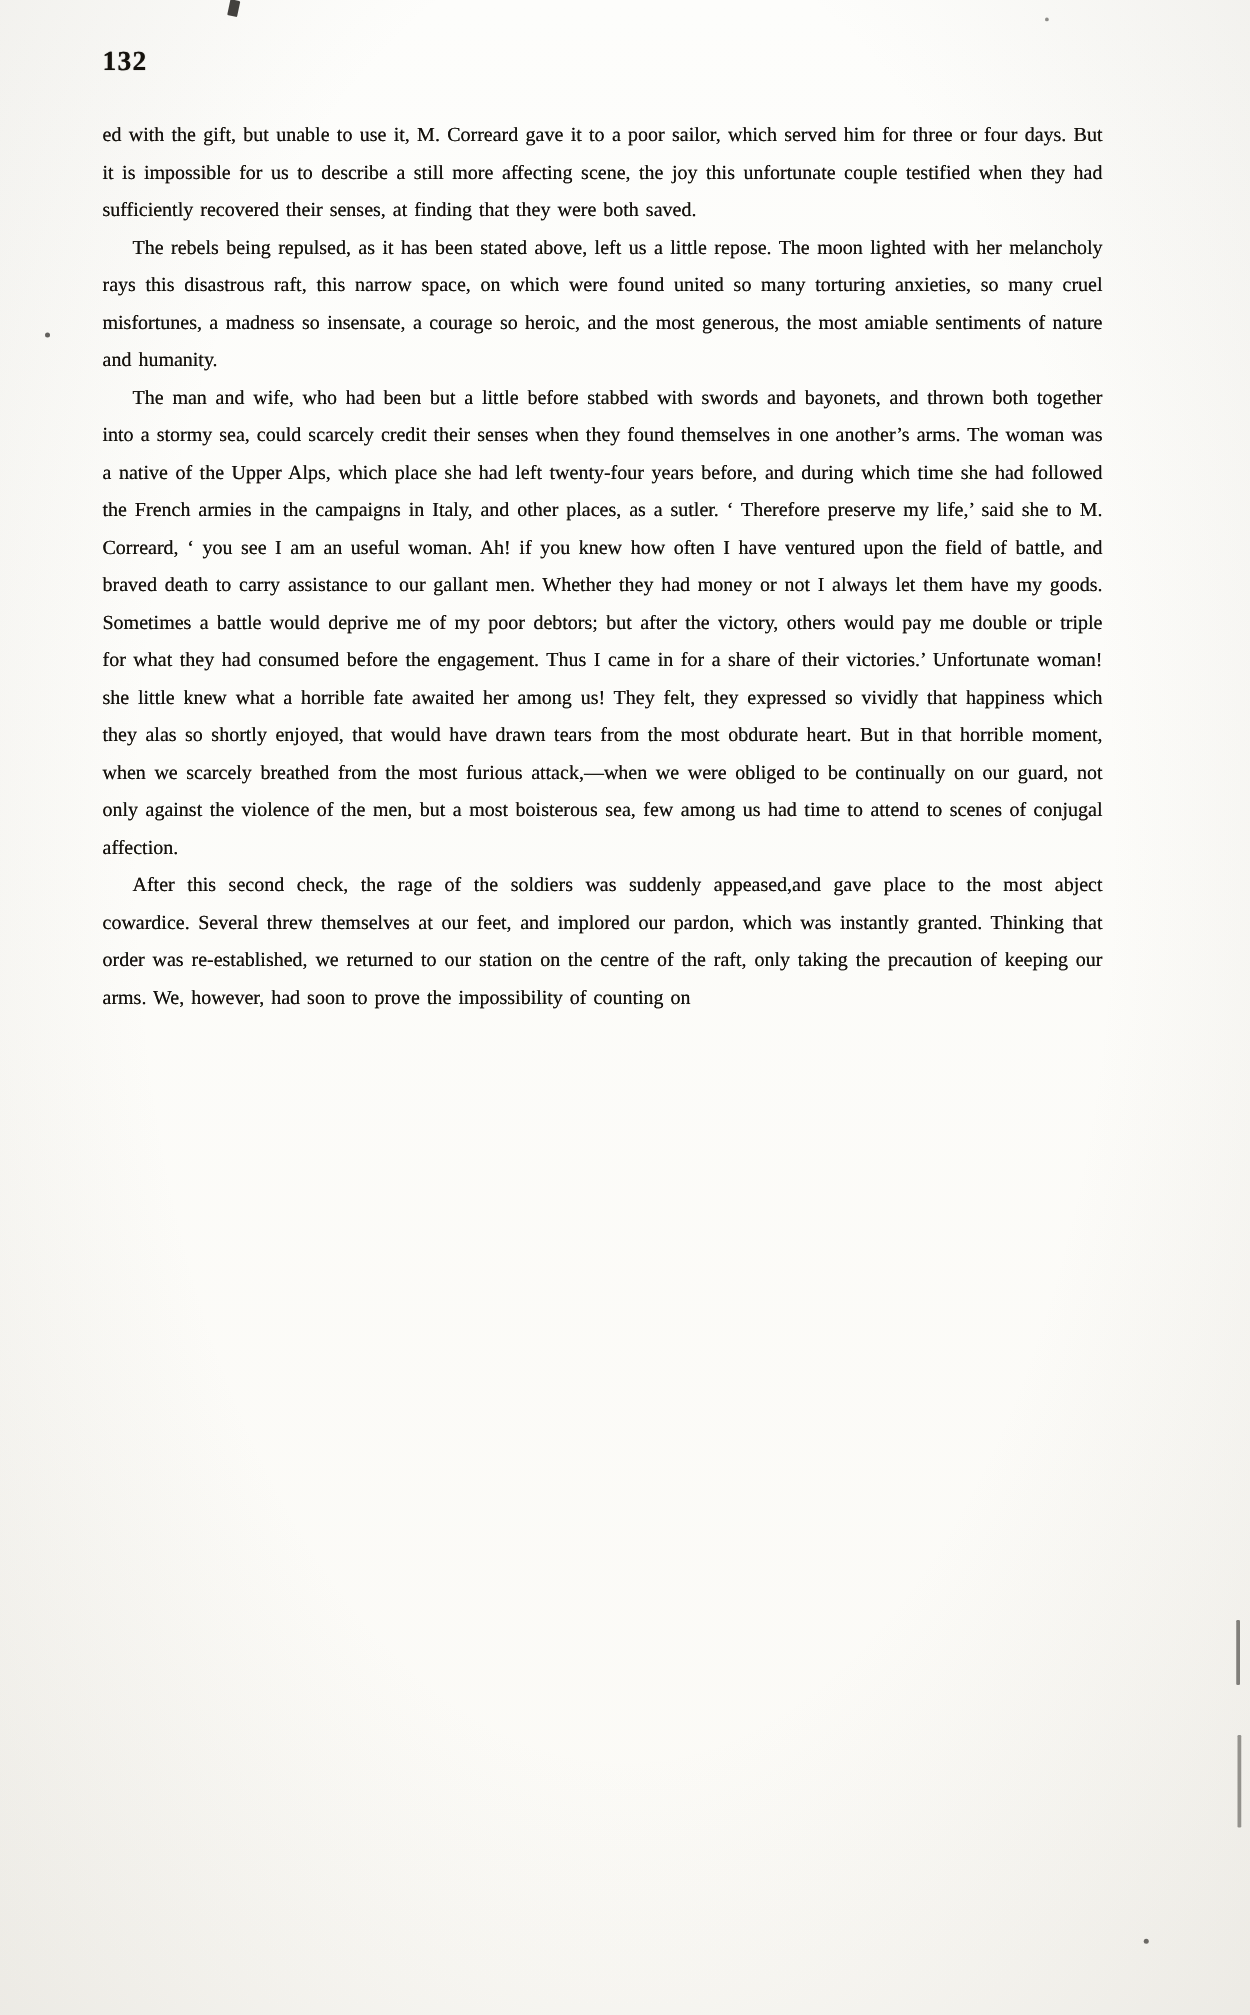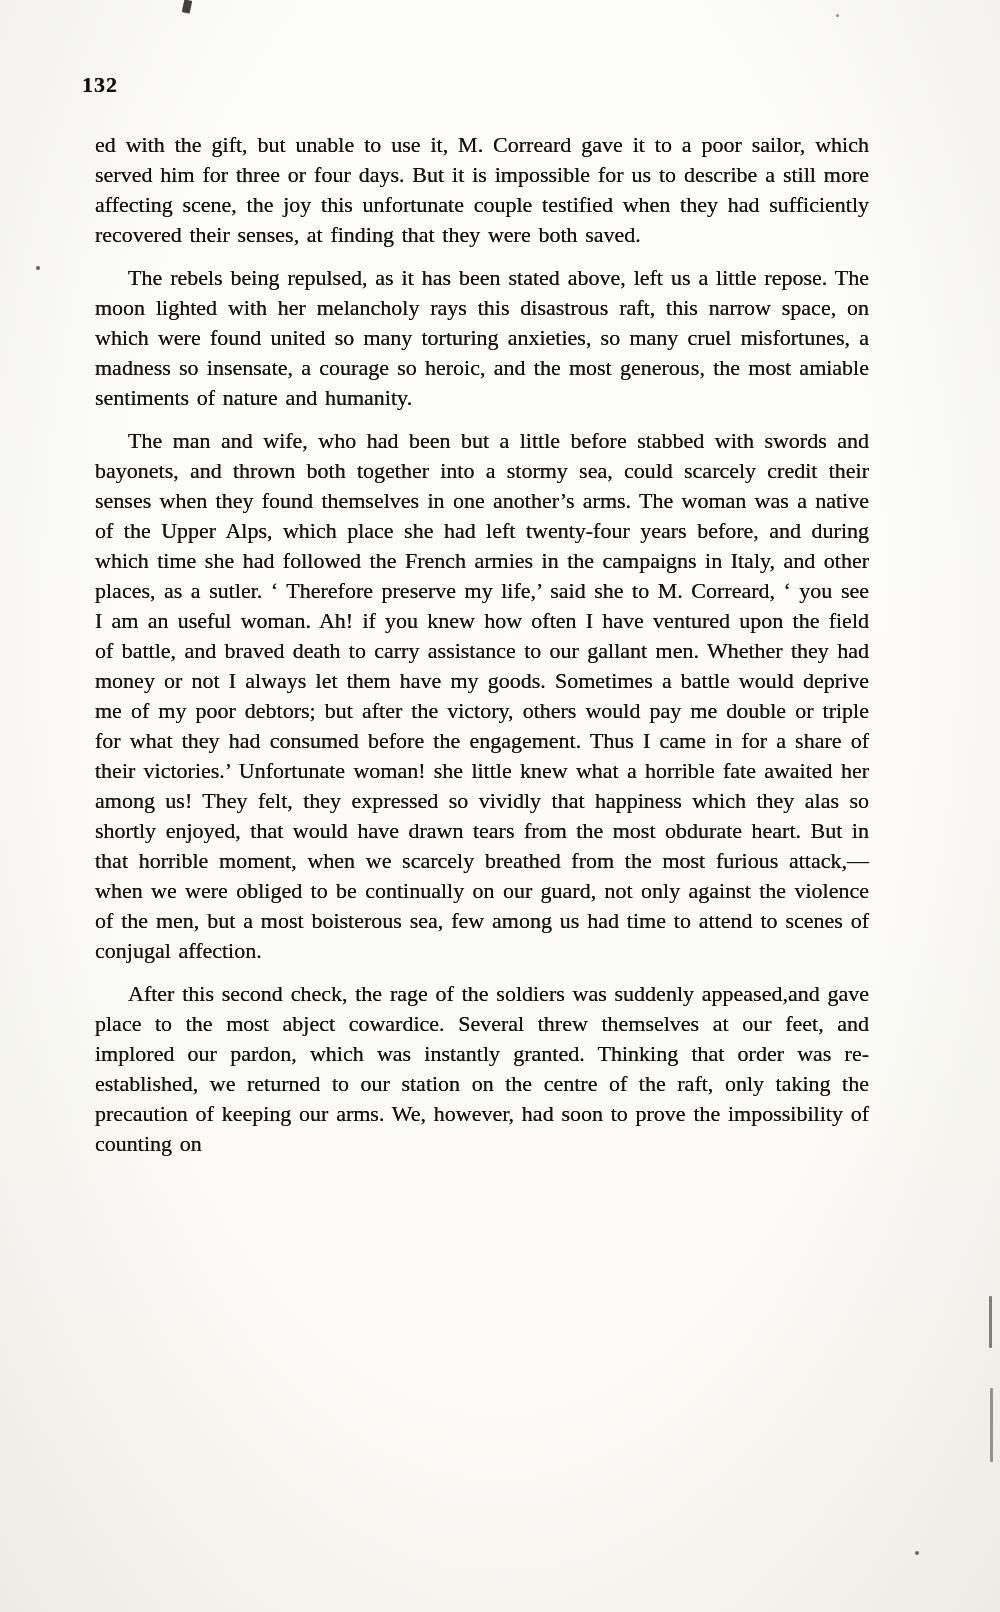--- a/index.html
+++ b/index.html
@@ -15,21 +15,21 @@
       linear-gradient(#fdfdfb, #fbfaf6);
     font-family: "Liberation Serif", "DejaVu Serif", serif;
     color: #15120d;
     position: relative;
   }
   .page {
     position: relative;
     width: 100%;
     height: 100%;
     box-sizing: border-box;
-    padding: 72px 118px 0 82px;
+    padding: 36px 118px 0 82px;
   }
   .page-header {
     position: relative;
     height: 34px;
     margin-bottom: 24px;
   }
   .page-number {
     position: absolute;
     left: 0;
     top: 0;
@@ -44,22 +44,22 @@
     right: 0;
     top: 3px;
     text-align: center;
     font-size: 16px;
     font-weight: bold;
     letter-spacing: 3.5px;
     word-spacing: 14px;
     text-shadow: 0 0 0.5px rgba(21,18,13,0.85);
   }
   .page-body p.para {
-    margin: 13px;
-    font-size: 22px;
+    margin: 0;
+    font-size: 16px;
     line-height: 30px;
     text-align: justify;
     word-spacing: 0.1em;
     text-shadow: 0 0 0.45px rgba(21,18,13,0.85);
     font-family: Liberation Serif, serif;
   }
   .page-body p.para.indent {
     text-indent: 1.5em;
   }
   

